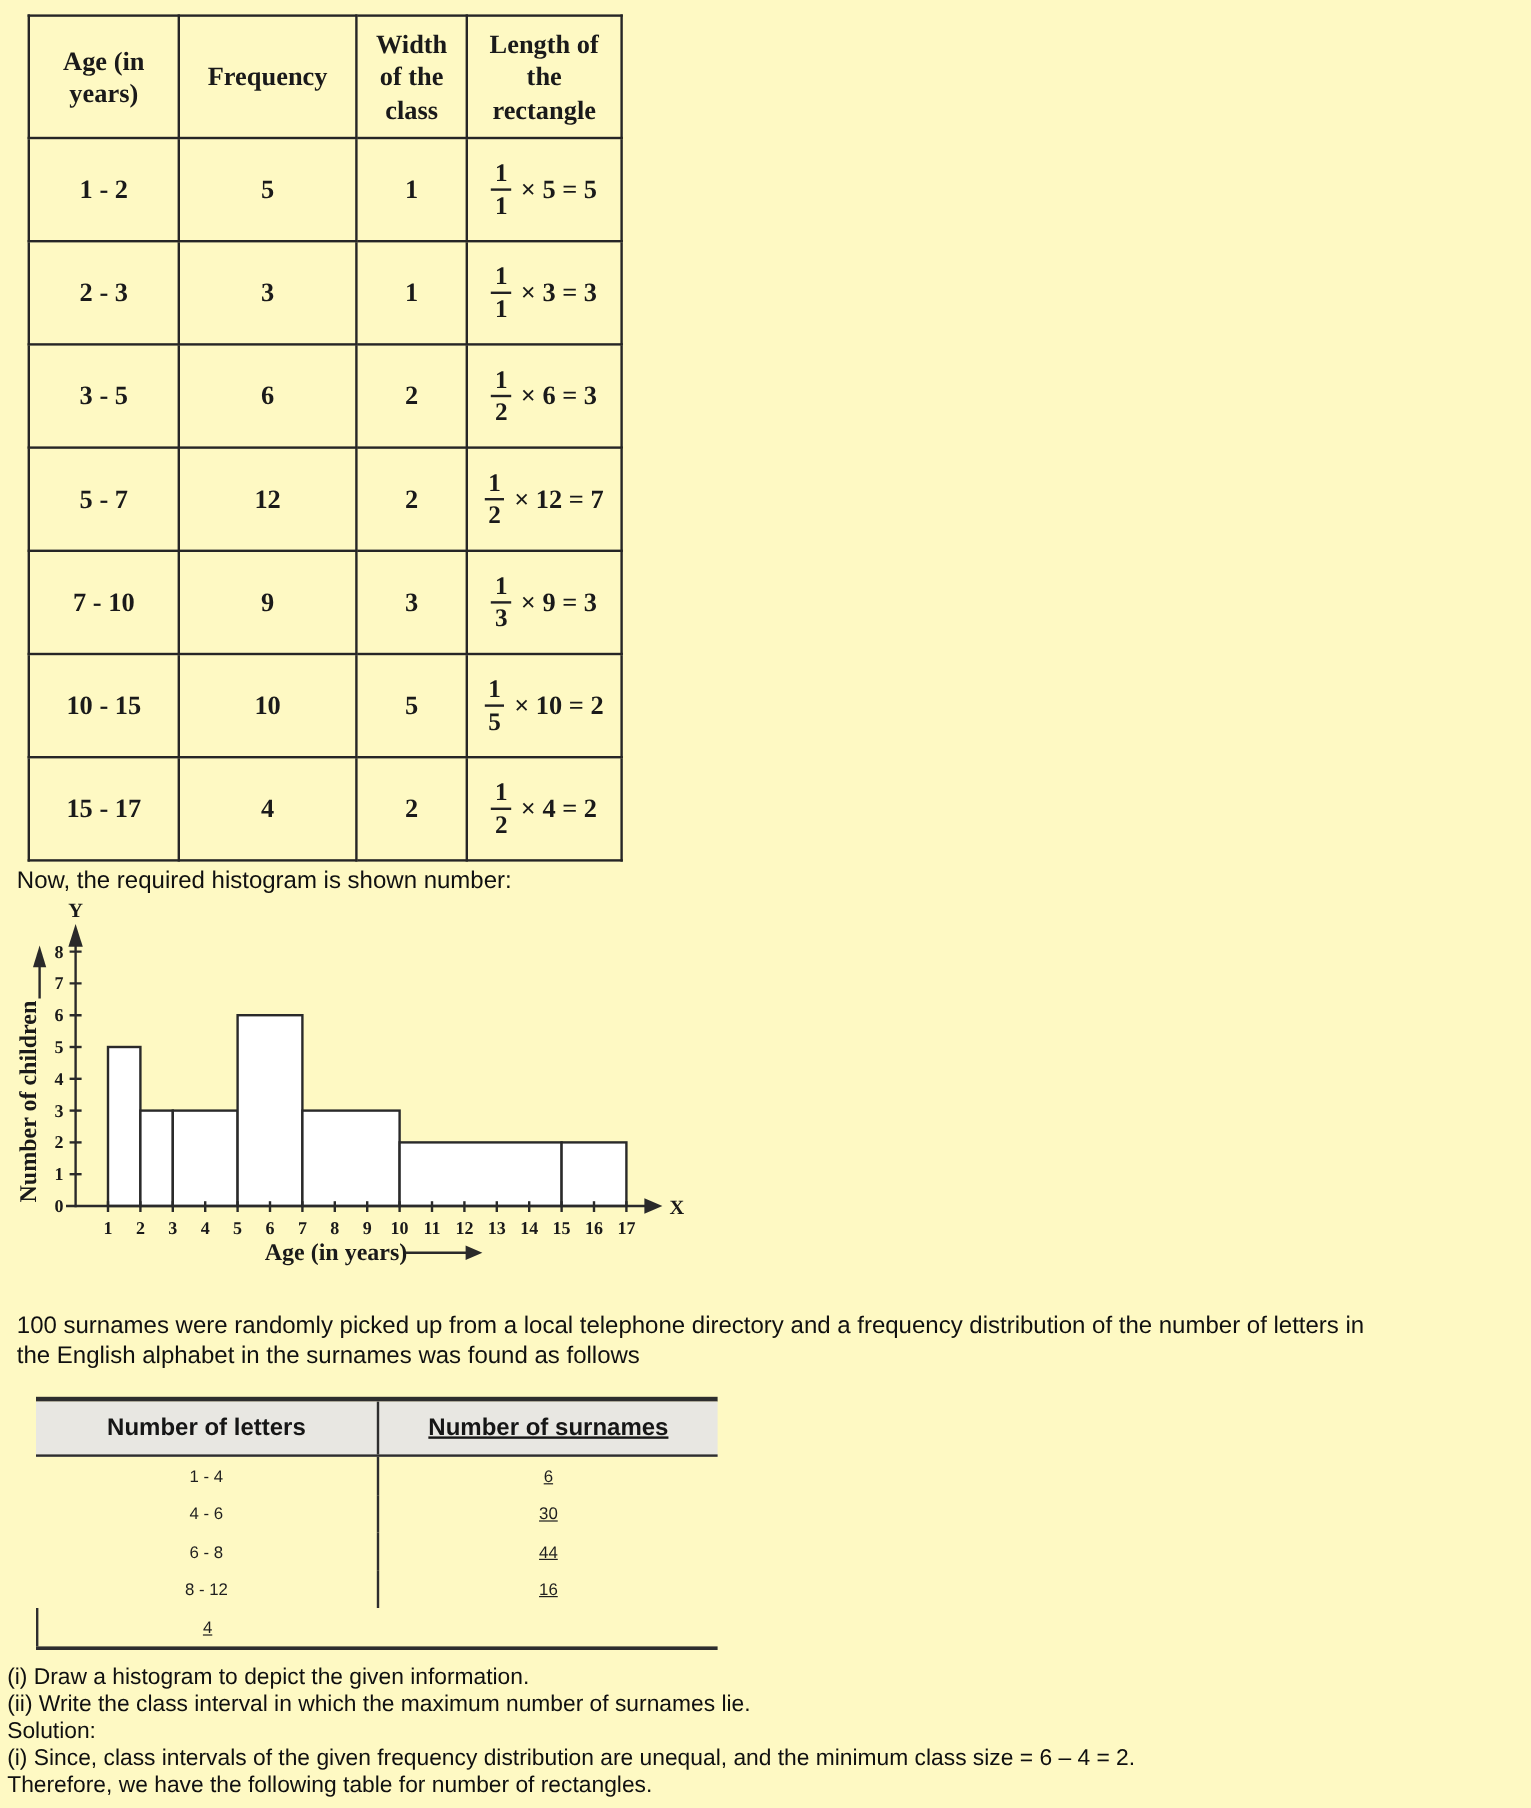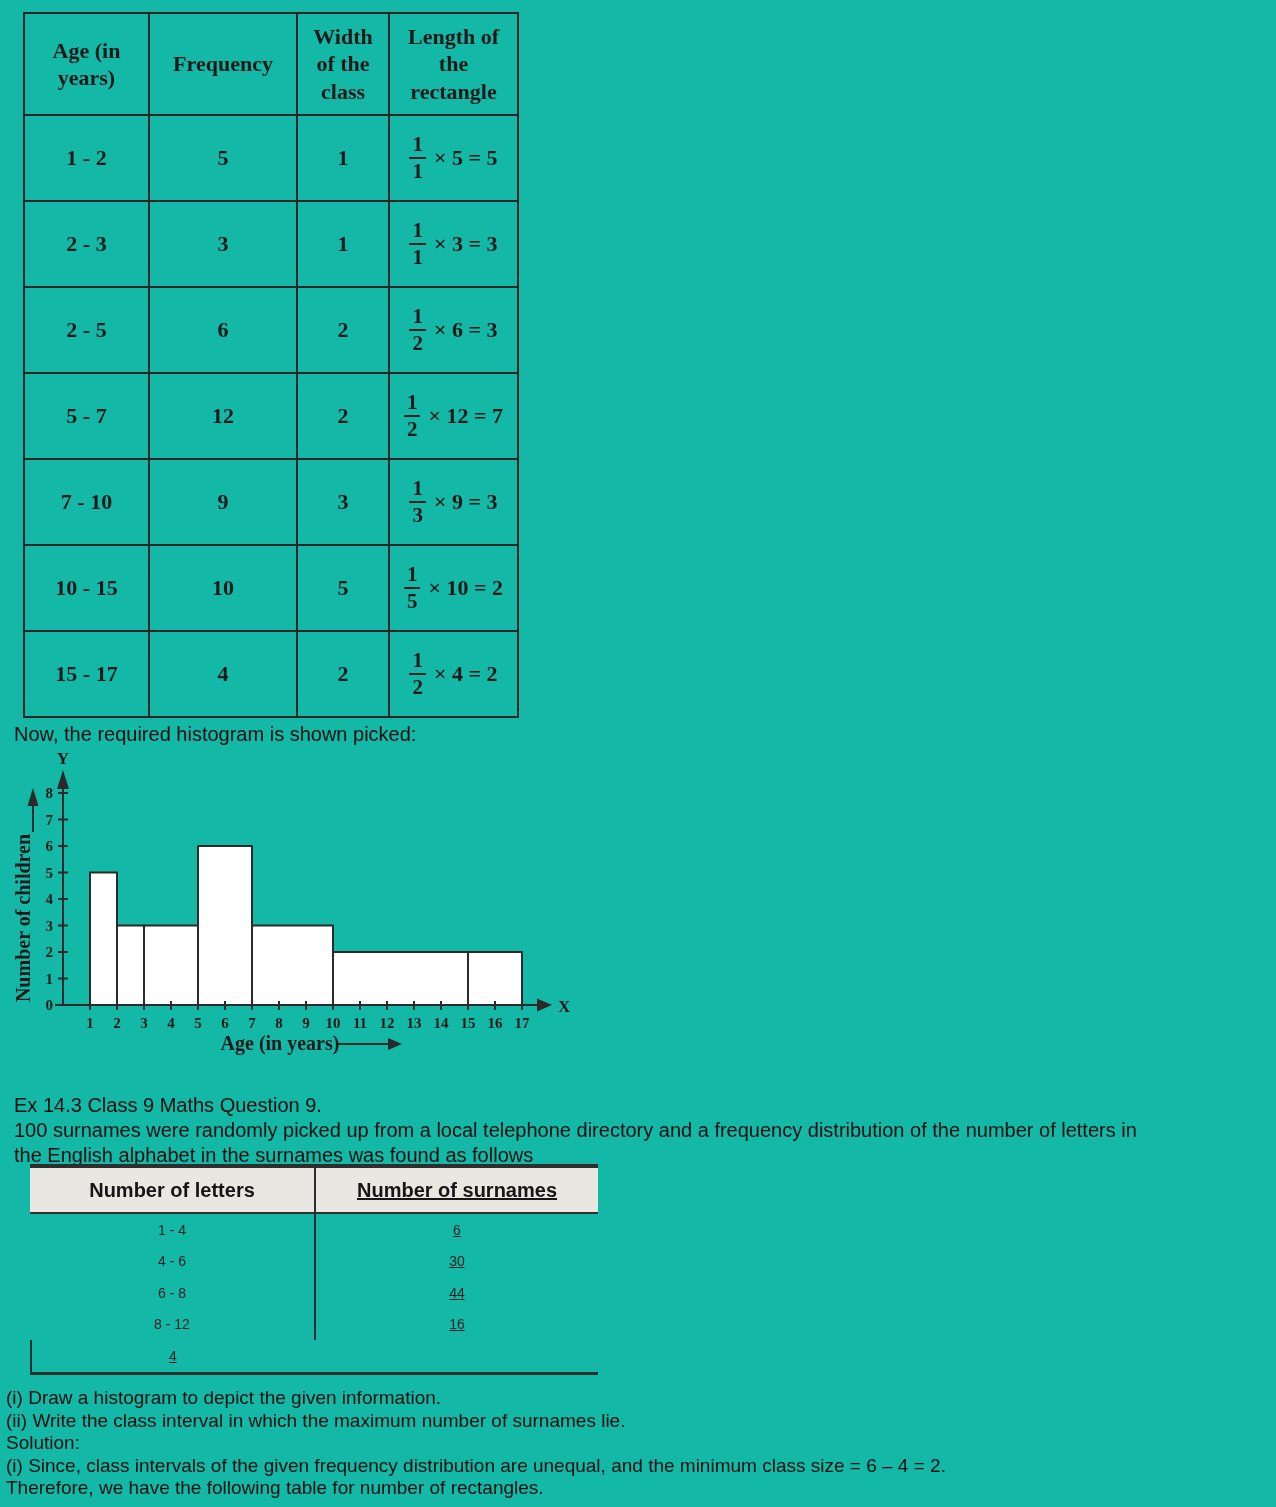--- a/index.html
+++ b/index.html
@@ -1,16 +1,16 @@
 <!DOCTYPE html>
 <html><head>
 <meta charset="utf-8">
 <style>
   html,body{margin:0;padding:0;background:#ffffff;}
-  #page{position:relative;width:1276px;height:1507px;background:#14b8a6;
+  #page{position:relative;width:1276px;height:1507px;background:#fef9c3;
         font-family:"Liberation Sans",sans-serif;color:#141414;overflow:hidden;}
 
   
   .t1{position:absolute;left:23px;top:12px;width:494px;border-collapse:collapse;
       table-layout:fixed;font-family:"Liberation Serif",serif;}
   .t1 th,.t1 td{border:2.5px solid #262626;text-align:center;vertical-align:middle;
       font-weight:600;color:#1a1a1a;padding:0 4px;}
   .t1 th{height:100px;font-size:22px;line-height:1.25;}
   .t1 td{height:84px;font-size:22px;}
   .lenwrap{display:flex;align-items:center;justify-content:center;gap:8px;}
@@ -84,21 +84,21 @@
             <div class="lenwrap">
               <span class="frac">
                 <span class="num">1</span>
                 <span class="den">1</span>
               </span>
               <span>× 3 = 3</span>
             </div>
           </td>
       </tr>
       <tr>
-        <td>2 - 5</td>
+        <td>3 - 5</td>
         <td>6</td>
         <td>2</td>
         <td>
             <div class="lenwrap">
               <span class="frac">
                 <span class="num">1</span>
                 <span class="den">2</span>
               </span>
               <span>× 6 = 3</span>
             </div>
@@ -156,21 +156,21 @@
                 <span class="num">1</span>
                 <span class="den">2</span>
               </span>
               <span>× 4 = 2</span>
             </div>
           </td>
       </tr>
     </tbody>
   </table>
 
-  <div class="line intro">Now, the required histogram is shown picked:</div>
+  <div class="line intro">Now, the required histogram is shown number:</div>
 
   <svg id="histogram" width="620" height="320" viewBox="0 0 620 320">
       <rect x="90" y="126.5" width="27" height="132.5" fill="#ffffff" stroke="#2a2a2a" stroke-width="2"></rect>
       <rect x="117" y="179.5" width="27" height="79.5" fill="#ffffff" stroke="#2a2a2a" stroke-width="2"></rect>
       <rect x="144" y="179.5" width="54" height="79.5" fill="#ffffff" stroke="#2a2a2a" stroke-width="2"></rect>
       <rect x="198" y="100" width="54" height="159" fill="#ffffff" stroke="#2a2a2a" stroke-width="2"></rect>
       <rect x="252" y="179.5" width="81" height="79.5" fill="#ffffff" stroke="#2a2a2a" stroke-width="2"></rect>
       <rect x="333" y="206" width="135" height="53" fill="#ffffff" stroke="#2a2a2a" stroke-width="2"></rect>
       <rect x="468" y="206" width="54" height="53" fill="#ffffff" stroke="#2a2a2a" stroke-width="2"></rect>
       <line x1="63" y1="260" x2="63" y2="40" stroke="#2a2a2a" stroke-width="2"></line>
@@ -232,21 +232,20 @@
       <text x="522" y="282" fill="#1a1a1a" font-size="15" text-anchor="middle" font-family="&quot;Liberation Serif&quot;, serif" font-weight="600">17</text>
       <text x="30" y="172" fill="#1a1a1a" font-size="20" text-anchor="middle" font-family="&quot;Liberation Serif&quot;, serif" font-weight="600" transform="rotate(-90 30 172)">Number of children</text>
       <line x1="33" y1="58" x2="33" y2="86" stroke="#2a2a2a" stroke-width="2"></line>
       <polygon points="33,42 27.5,60 38.5,60" fill="#2a2a2a"></polygon>
       <text x="280" y="304" fill="#1a1a1a" font-size="20" text-anchor="middle" font-family="&quot;Liberation Serif&quot;, serif" font-weight="600">Age (in years)</text>
       <line x1="338" y1="298" x2="390" y2="298" stroke="#2a2a2a" stroke-width="2"></line>
       <polygon points="402,298 388,292 388,304" fill="#2a2a2a"></polygon>
     </svg>
 
   <div class="qblock">
-    <div class="line">Ex 14.3 Class 9 Maths Question 9.</div>
     <div class="line">100 surnames were randomly picked up from a local telephone directory and a frequency distribution of the number of letters in</div>
     <div class="line">the English alphabet in the surnames was found as follows</div>
   </div>
 
   <div class="t2">
     <div class="t2head">
       <div class="t2hcell">Number of letters</div>
       <div class="t2hcell t2divider">Number of surnames</div>
     </div>
     <div class="t2row">

